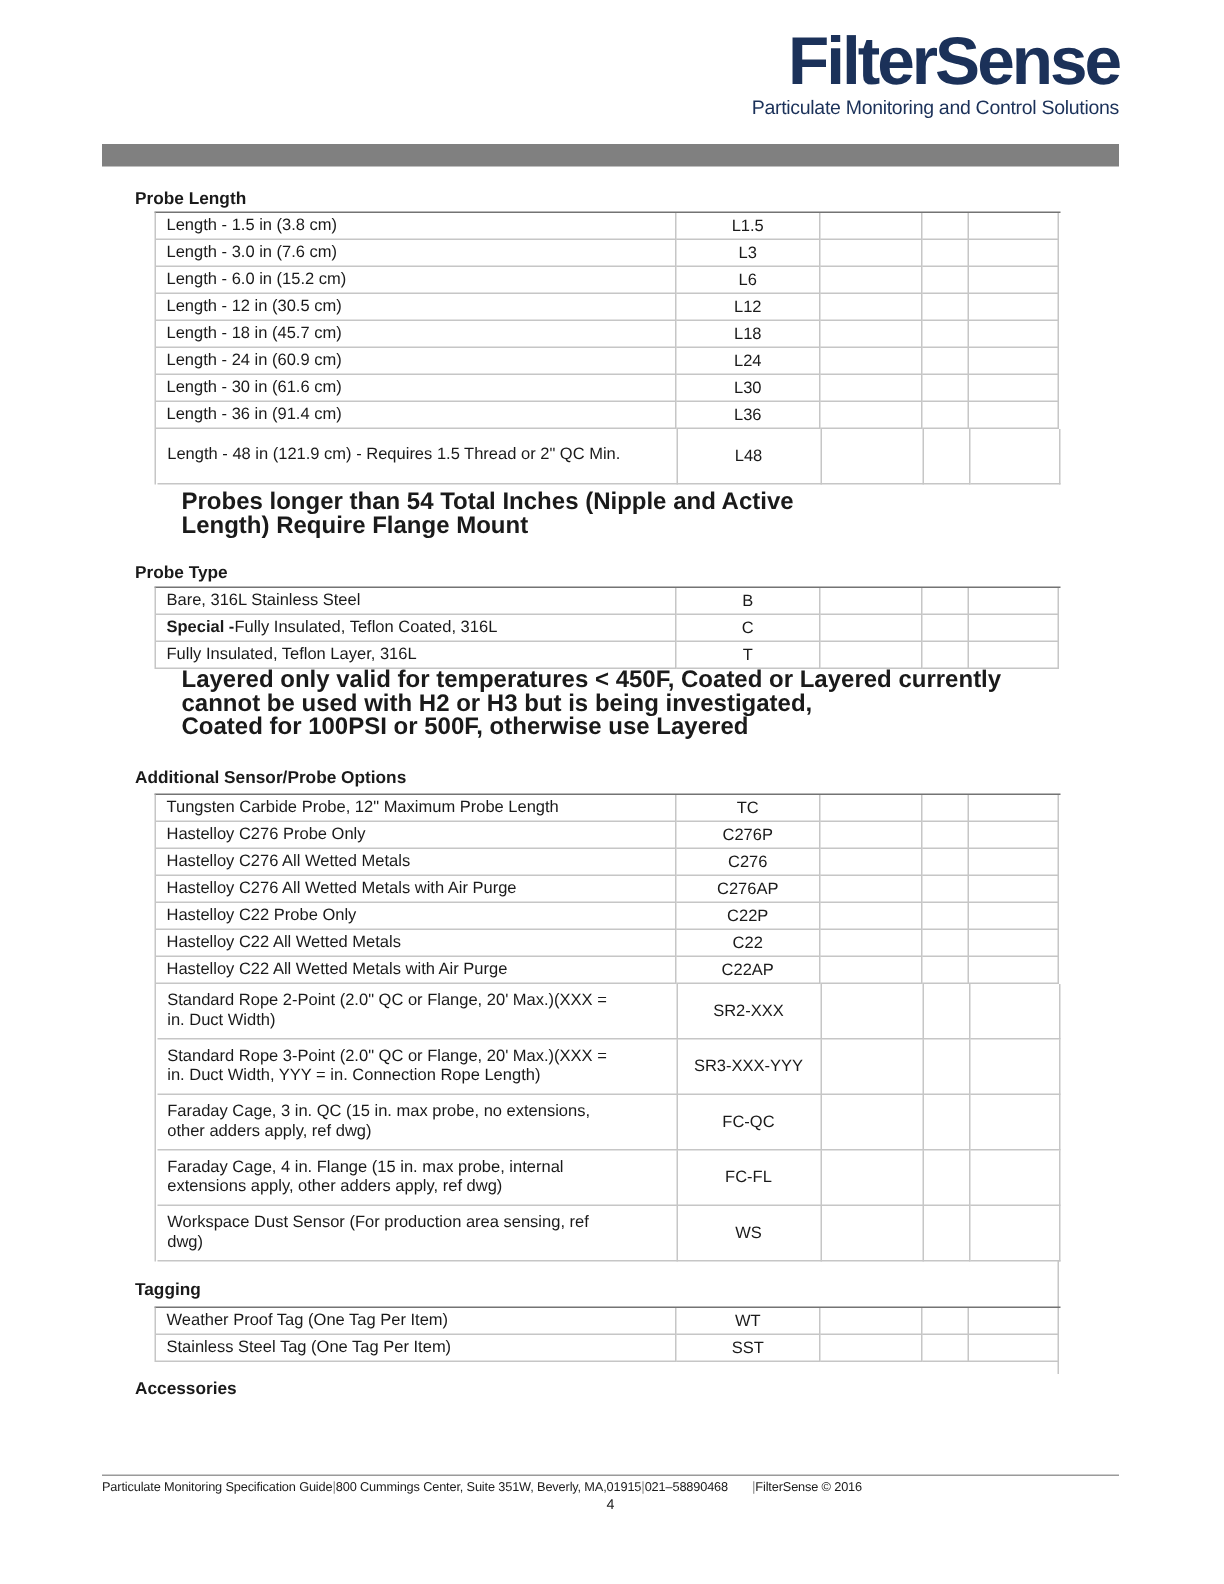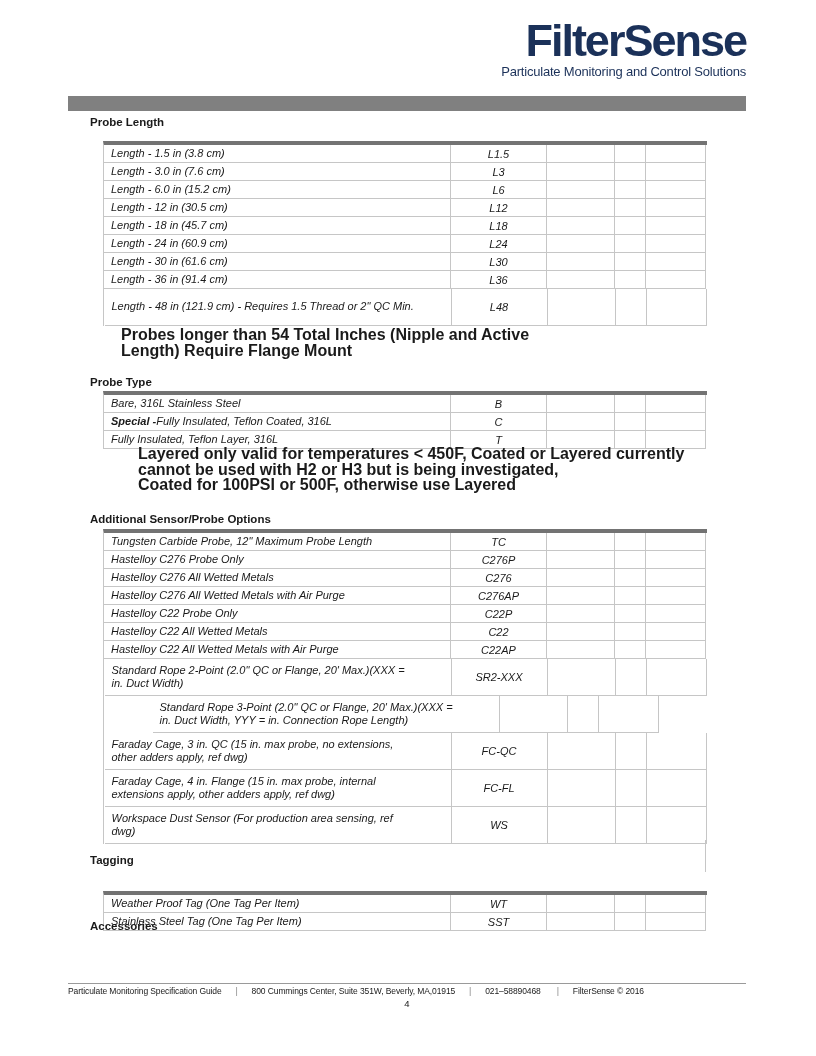--- a/index.html
+++ b/index.html
@@ -7,52 +7,52 @@
     position:relative;width:816px;height:1056px;background:#ffffff;overflow:hidden;
     font-family:"Liberation Sans", sans-serif;color:#1a1a1a;
   }
   
   .logo{position:absolute;top:18px;right:70px;text-align:right;color:#1b3159;}
   .logo-title{font-size:45px;font-weight:bold;letter-spacing:-2px;line-height:1.0;}
   .logo-tagline{font-size:13px;letter-spacing:-0.2px;margin-top:1px;}
   .header-bar{position:absolute;top:96px;left:68px;width:678px;height:15px;background:#808080;}
   
   .section-title{position:absolute;left:90px;font-size:11.5px;font-weight:bold;}
-  .tbl{position:absolute;left:103px;width:603px;border-top:4px solid #737373;border-left:1px solid #c6c6c6;font-style:italic;}
+  .tbl{position:absolute;left:103px;width:603px;border-top:1px solid #737373;border-left:1px solid #c6c6c6;}
   .trow{display:flex;min-height:18px;}
   .trow.tall{min-height:37px;justify-content:center;}
   .cell{box-sizing:border-box;border-right:1px solid #c6c6c6;border-bottom:1px solid #c6c6c6;
         font-size:11px;display:flex;align-items:center;}
   .cell.label{width:347px;padding:1px 4px 1px 7px;white-space:pre-line;line-height:13.5px;}
   .cell.code{width:96px;justify-content:center;text-align:center;}
   .cell.c3{width:68px;}
   .cell.c4{width:31px;}
   .cell.c5{width:60px;}
   .note{position:absolute;left:121px;font-size:16px;font-weight:bold;line-height:15.5px;white-space:pre-line;}
   .vconnector{position:absolute;left:705px;width:1px;background:#c6c6c6;}
   
   .footer-line{position:absolute;top:983px;left:68px;width:678px;height:1px;background:#9a9a9a;}
-  .footer-row{position:absolute;top:986px;left:68px;width:576px;display:flex;justify-content:space-between;
+  .footer-row{position:absolute;top:986px;left:68px;width:576px;display:flex;justify-content:flex-start;
               align-items:baseline;font-size:8.5px;letter-spacing:-0.1px;color:#1a1a1a;}
   .footer-sep{color:#8a8a8a;font-size:9px;}
   .footer-phone-group{display:flex;gap:16px;align-items:baseline;}
   .page-number{position:absolute;top:998px;left:68px;width:678px;text-align:center;font-size:9.5px;}
 </style>
 </head>
 <body>
 
 <div class="page">
 
   <div class="logo">
     <div class="logo-title">FilterSense</div>
     <div class="logo-tagline">Particulate Monitoring and Control Solutions</div>
   </div>
   <div class="header-bar"></div>
 
-  <div class="section-title" style="top:116px;">Probe Length</div>
+  <div class="section-title" style="top:127px;">Probe Length</div>
   <div class="tbl" style="top:141px;">
       <div class="trow">
         <div class="cell label">Length - 1.5 in (3.8 cm)</div>
         <div class="cell code">L1.5</div>
         <div class="cell c3"></div>
         <div class="cell c4"></div>
         <div class="cell c5"></div>
       </div>
       <div class="trow">
         <div class="cell label">Length - 3.0 in (7.6 cm)</div>
@@ -131,21 +131,21 @@
         <div class="cell c5"></div>
       </div>
       <div class="trow">
         <div class="cell label">Fully Insulated, Teflon Layer, 316L</div>
         <div class="cell code">T</div>
         <div class="cell c3"></div>
         <div class="cell c4"></div>
         <div class="cell c5"></div>
       </div>
     </div>
-  <div class="note" style="top:446px;margin-left:17px;">Layered only valid for temperatures &lt; 450F, Coated or Layered currently
+  <div class="note" style="top:446px;">Layered only valid for temperatures &lt; 450F, Coated or Layered currently
 cannot be used with H2 or H3 but is being investigated,
 Coated for 100PSI or 500F, otherwise use Layered</div>
 
   <div class="section-title" style="top:513px;">Additional Sensor/Probe Options</div>
   <div class="tbl" style="top:529px;">
       <div class="trow">
         <div class="cell label">Tungsten Carbide Probe, 12" Maximum Probe Length</div>
         <div class="cell code">TC</div>
         <div class="cell c3"></div>
         <div class="cell c4"></div>
@@ -197,20 +197,21 @@
         <div class="cell label">Standard Rope 2-Point (2.0" QC or Flange, 20' Max.)(XXX =
 in. Duct Width)</div>
         <div class="cell code">SR2-XXX</div>
         <div class="cell c3"></div>
         <div class="cell c4"></div>
         <div class="cell c5"></div>
       </div>
       <div class="trow tall">
         <div class="cell label">Standard Rope 3-Point (2.0" QC or Flange, 20' Max.)(XXX =
 in. Duct Width, YYY = in. Connection Rope Length)</div>
+        <div class="cell code">SR3-XXX-YYY</div>
         <div class="cell c3"></div>
         <div class="cell c4"></div>
         <div class="cell c5"></div>
       </div>
       <div class="trow tall">
         <div class="cell label">Faraday Cage, 3 in. QC (15 in. max probe, no extensions,
 other adders apply, ref dwg)</div>
         <div class="cell code">FC-QC</div>
         <div class="cell c3"></div>
         <div class="cell c4"></div>
@@ -230,21 +231,21 @@
         <div class="cell code">WS</div>
         <div class="cell c3"></div>
         <div class="cell c4"></div>
         <div class="cell c5"></div>
       </div>
     </div>
 
   <div class="vconnector" style="top:840px;height:32px;"></div>
 
   <div class="section-title" style="top:854px;">Tagging</div>
-  <div class="tbl" style="top:871px;margin-top:20px;">
+  <div class="tbl" style="top:871px;">
       <div class="trow">
         <div class="cell label">Weather Proof Tag (One Tag Per Item)</div>
         <div class="cell code">WT</div>
         <div class="cell c3"></div>
         <div class="cell c4"></div>
         <div class="cell c5"></div>
       </div>
       <div class="trow">
         <div class="cell label">Stainless Steel Tag (One Tag Per Item)</div>
         <div class="cell code">SST</div>

